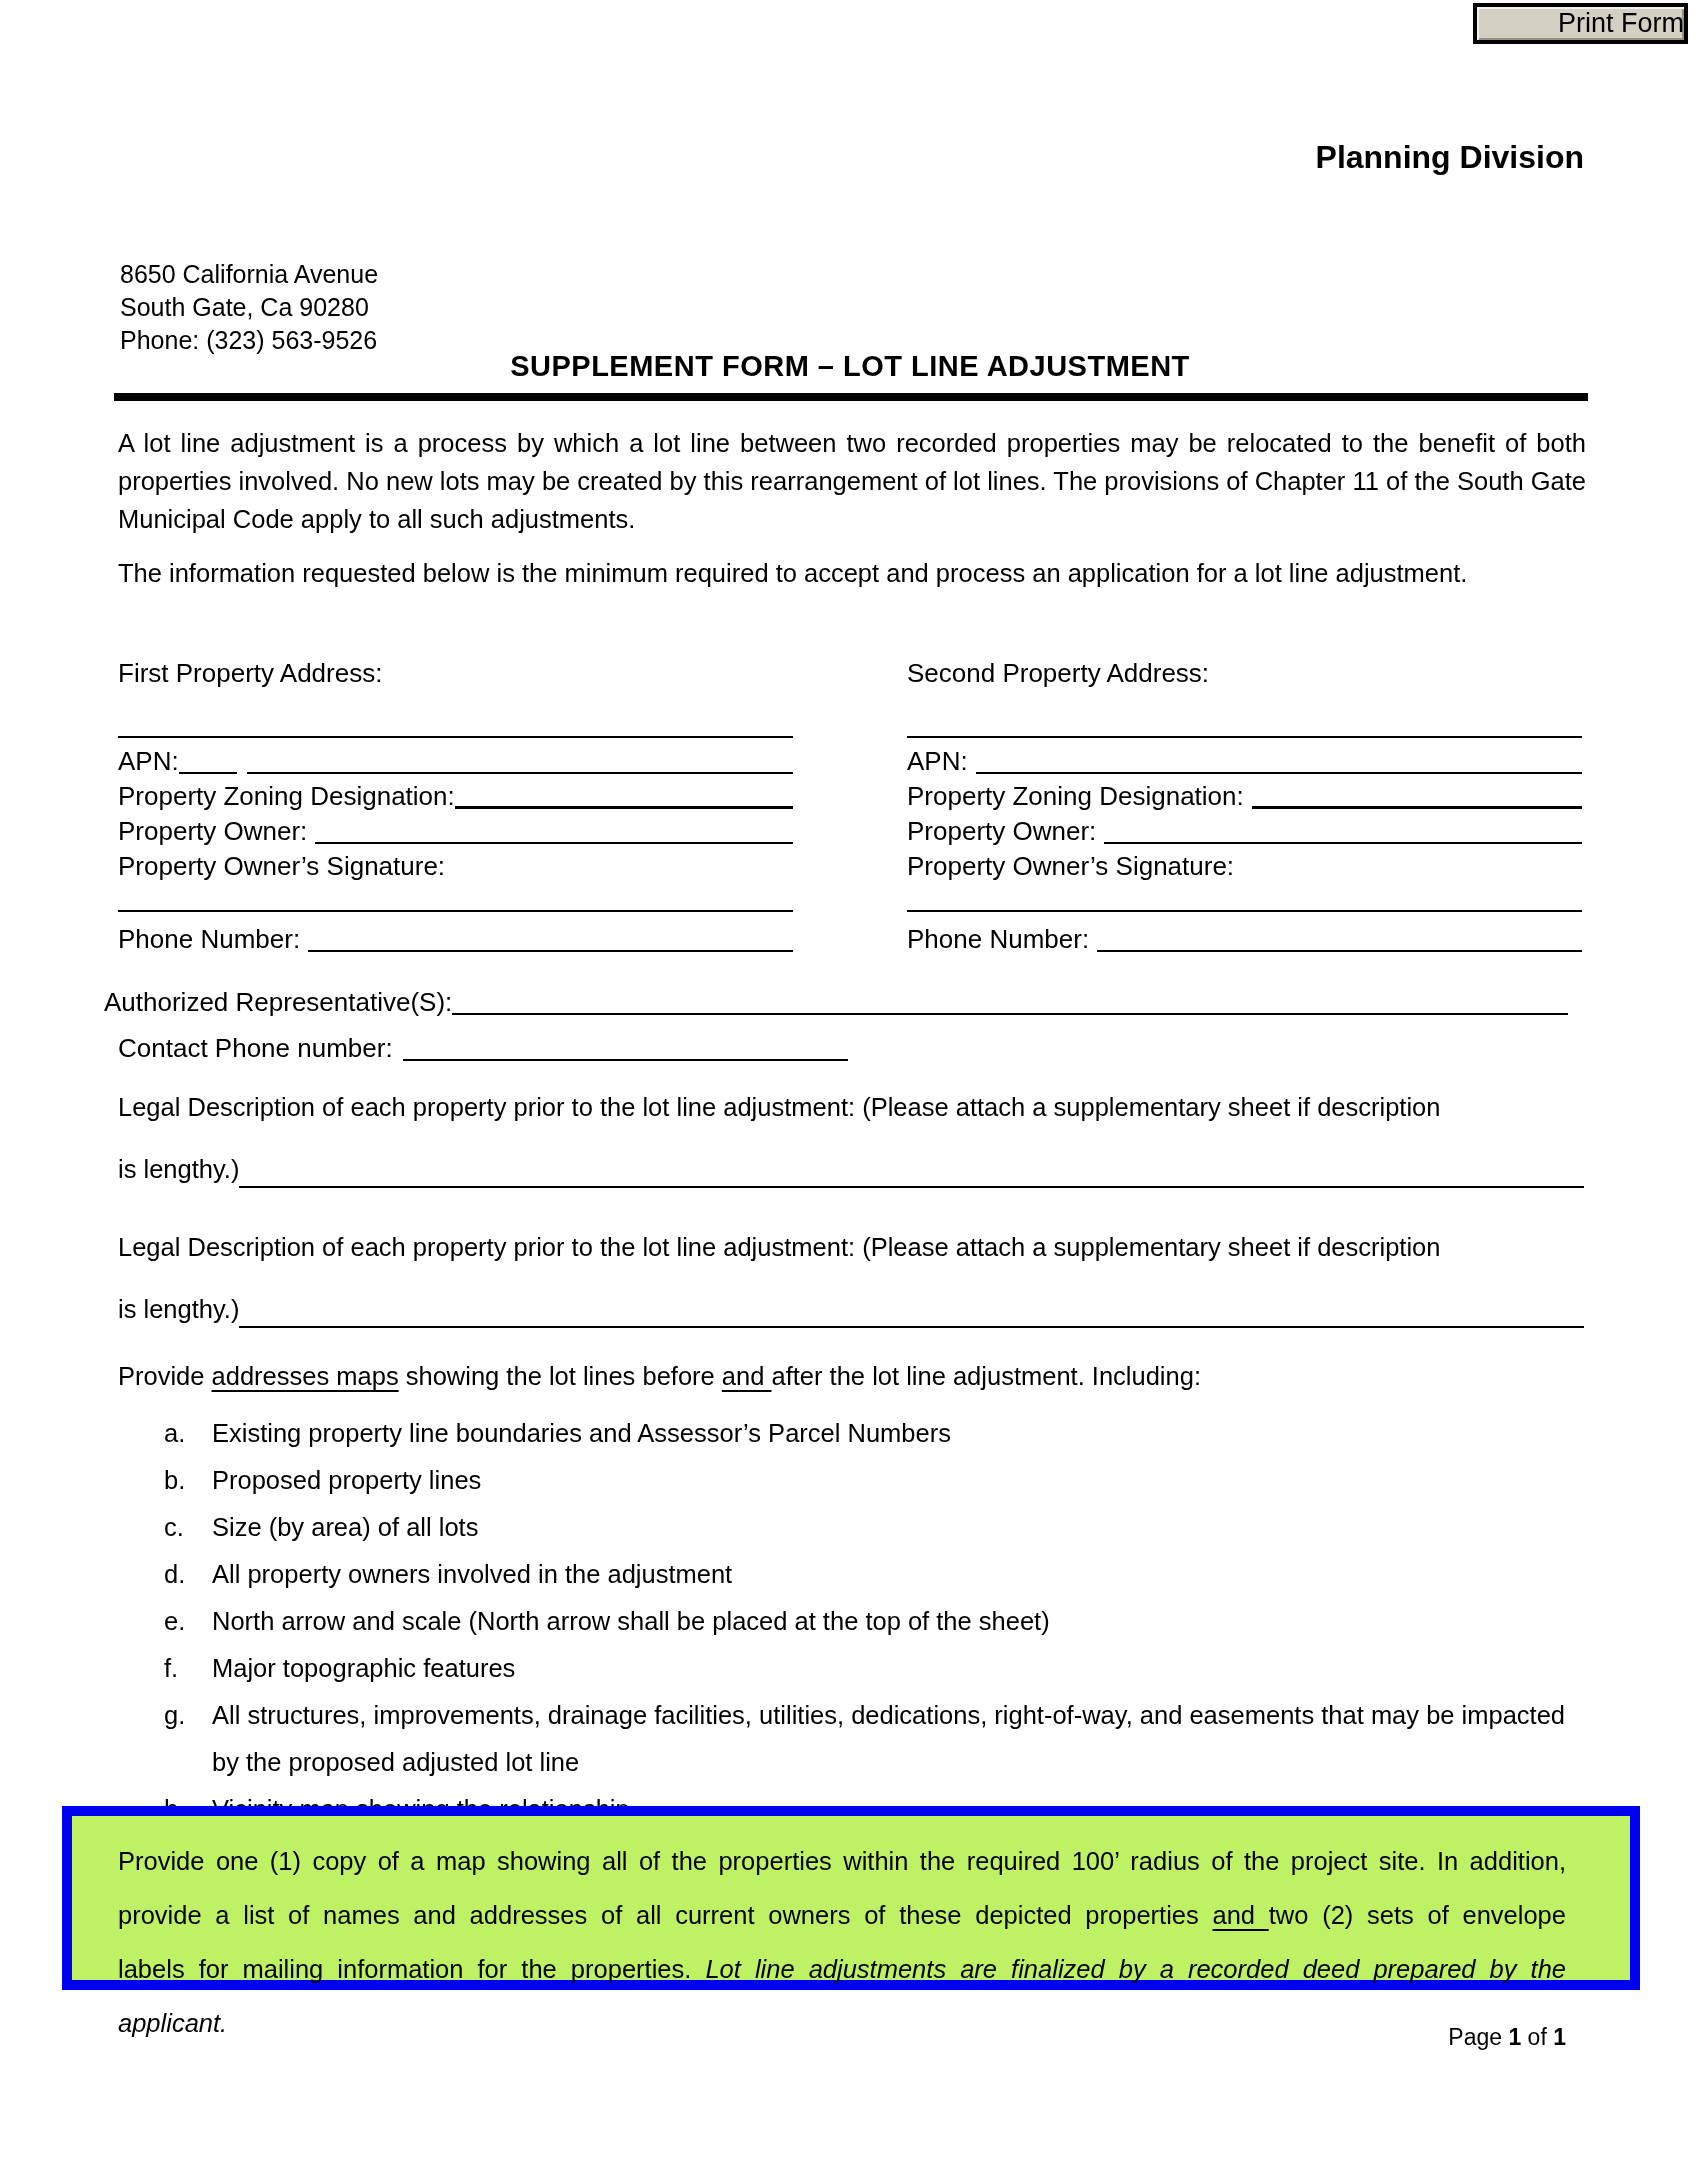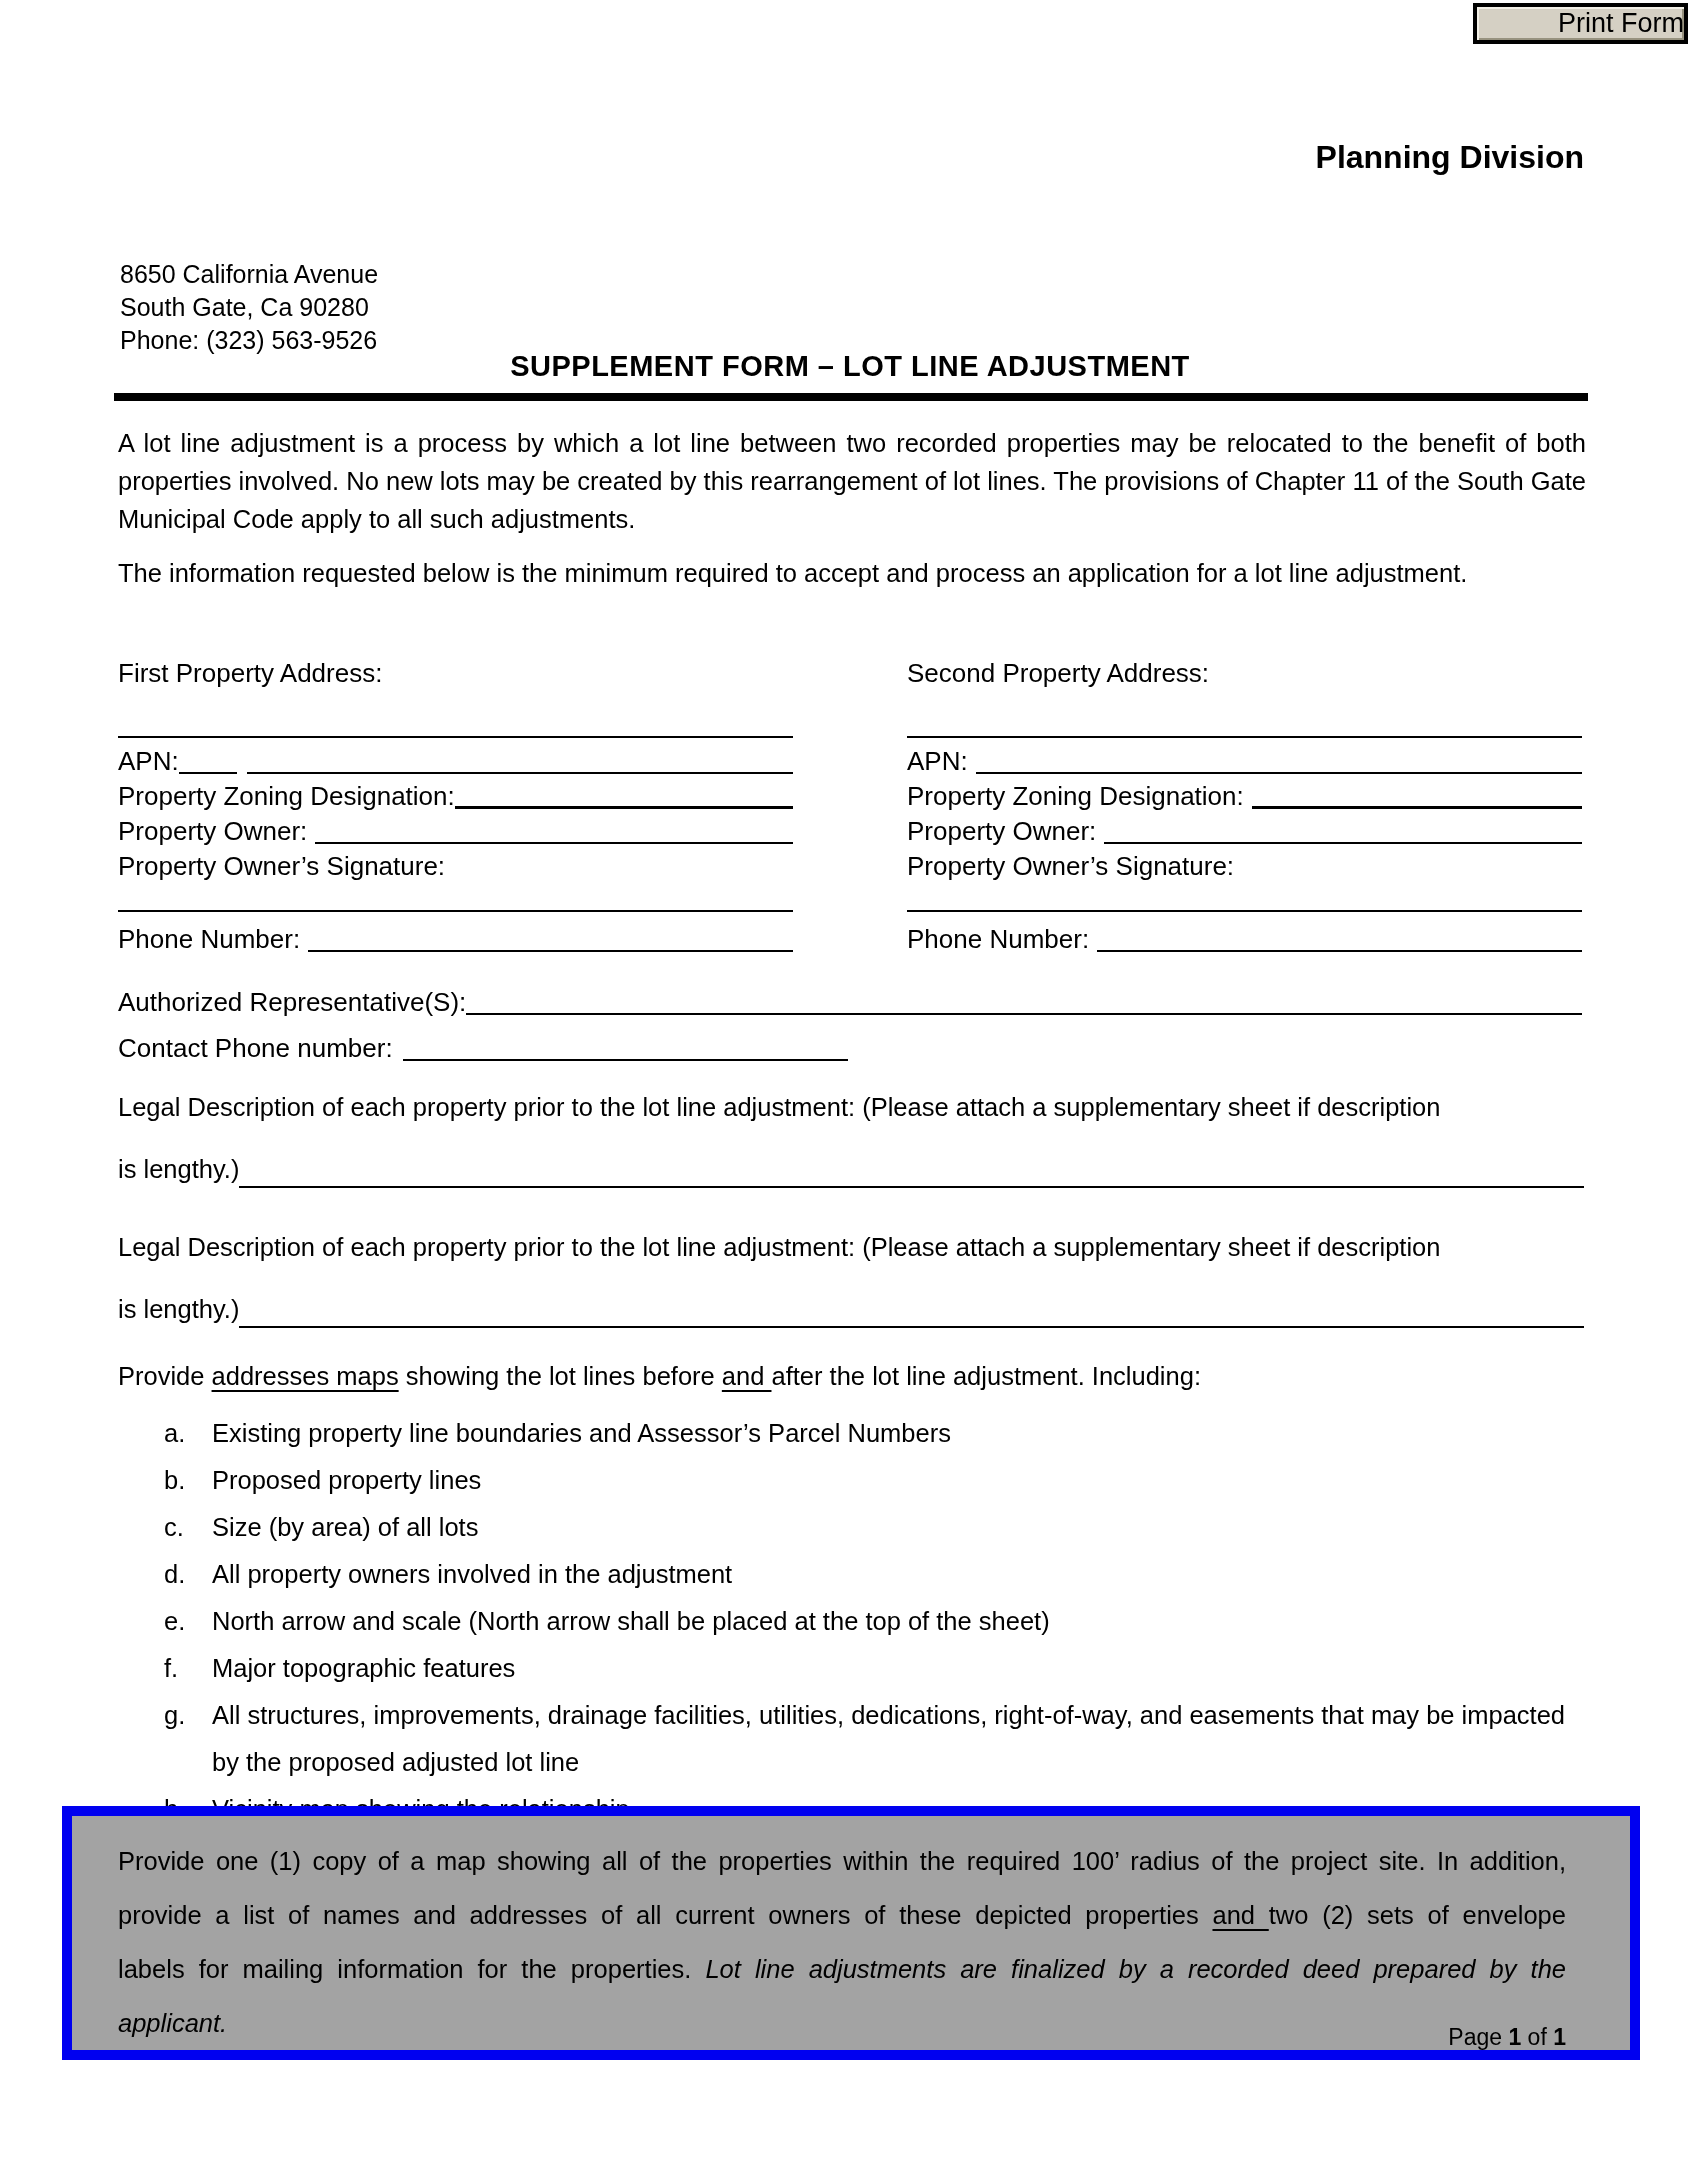--- a/index.html
+++ b/index.html
@@ -48,21 +48,21 @@
   .col-heading { line-height:38px; height:38px; }
   .blank1 { height:44px; border-bottom:2px solid #000; margin-bottom:6px; }
   .blank2 { height:26px; border-bottom:2px solid #000; margin-bottom:10px; }
   .frow { display:flex; height:35px; line-height:35px; white-space:nowrap; }
   .frow .lbl { margin-right:8px; }
   .fill { flex:1; border-bottom:2px solid #000; margin-bottom:5px; overflow:hidden; }
   .fill.short { flex:0 0 58px; margin-right:10px; }
   .fill.thick { border-bottom-width:3px; }
 
   
-  .auth    { position:absolute; left:118px; top:984px;  width:1464px; display:flex; font-size:26px; line-height:36px; }
+  .auth    { position:absolute; left:104px; top:984px;  width:1464px; display:flex; font-size:26px; line-height:36px; }
   .contact { position:absolute; left:118px; top:1030px; width:1464px; display:flex; font-size:26px; line-height:36px; }
   .auth .lbl, .contact .lbl { margin-right:10px; white-space:nowrap; }
   .fill-fixed { width:445px; border-bottom:2px solid #000; margin-bottom:5px; }
 
   
   .legal { position:absolute; left:118px; width:1466px; font-size:25.5px; line-height:62px; }
   .legal-l1 { white-space:nowrap; }
   .legal-l2 { display:flex; }
   .legal .fill { margin-bottom:12px; }
   .legal1 { top:1076px; }
@@ -73,22 +73,22 @@
   .uline { text-decoration:underline; text-decoration-thickness:2px; text-underline-offset:5px; }
 
   
   .reqs { position:absolute; left:118px; top:1410px; width:1466px; font-size:25.5px; }
   .req { display:flex; line-height:47px; }
   .req-letter { flex:0 0 48px; padding-left:46px; }
   .req-text { flex:1; }
 
   
   .notice {
-    position:absolute; left:62px; top:1806px; width:1578px; height:254px;
-    border:10px solid #0000f0; background:#a3a3a3; box-sizing:border-box;
+    position:absolute; left:62px; top:1806px; width:1578px; height:184px;
+    border:10px solid #0000f0; background:#bef264; box-sizing:border-box;
     padding:18px 64px 0 46px;
   }
   .notice-text { margin:0; font-size:25.5px; line-height:54px; text-align:justify; word-spacing:4px; }
   .notice-italic { font-style:italic; }
   .page-line { text-align:right; font-size:23px; line-height:26px; margin-top:-26px; }
   .pg-b { font-weight:bold; }
 </style>
 </head>
 <body>
 

